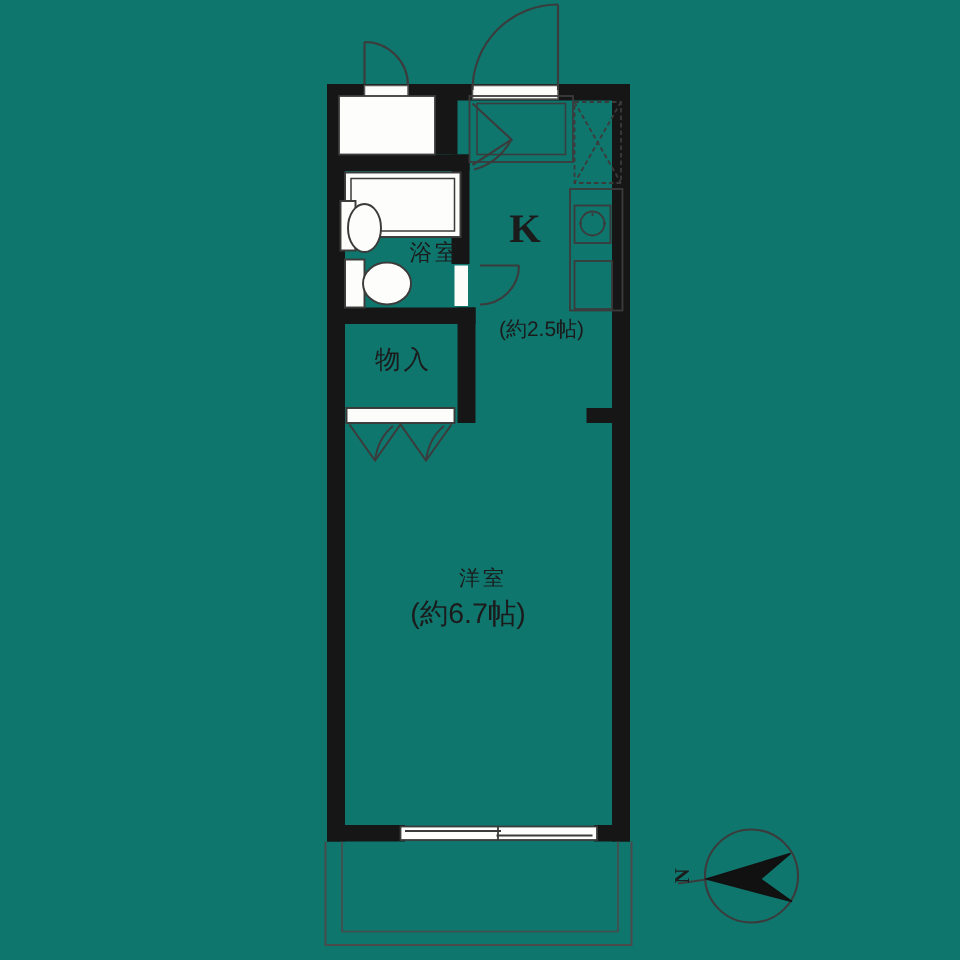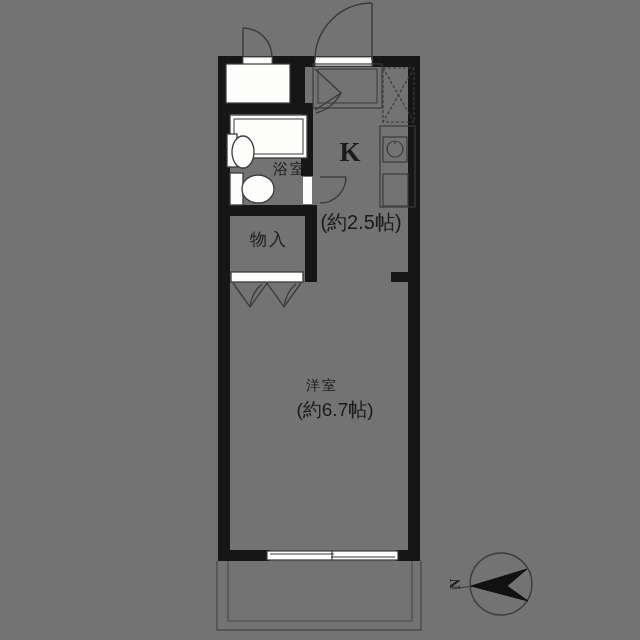--- a/index.html
+++ b/index.html
@@ -1,25 +1,25 @@
 <!DOCTYPE html>
 <html><head>
 <meta charset="utf-8">
 <style>
   html,body{margin:0;padding:0;}
   body{width:640px;height:640px;background:#ffffff;font-family:"Liberation Sans","DejaVu Sans",sans-serif;}
-  .plan{position:relative;width:640px;height:640px;background:#737373;overflow:hidden;}
+  .plan{position:relative;width:640px;height:640px;background:#0f766e;overflow:hidden;}
   svg.linework{position:absolute;left:0;top:0;}
   .lbl{position:absolute;color:#1b1b1b;white-space:nowrap;line-height:1;}
   .lbl-bath{left:290px;top:161px;font-size:15px;letter-spacing:2px;transform:translateX(-50%);}
   .lbl-k{left:350px;top:139px;font-size:27px;font-weight:700;font-family:"Liberation Serif","DejaVu Serif",serif;transform:translateX(-50%);}
-  .lbl-ksize{left:361px;top:212px;font-size:20px;transform:translateX(-50%);}
+  .lbl-ksize{left:361px;top:212px;font-size:14px;transform:translateX(-50%);}
   .lbl-storage{left:269px;top:231px;font-size:17px;letter-spacing:2px;transform:translateX(-50%);}
   .lbl-west{left:322px;top:378px;font-size:14px;letter-spacing:2px;transform:translateX(-50%);}
-  .lbl-westsize{left:335px;top:400px;font-size:19px;transform:translateX(-50%);text-align:center;}
+  .lbl-westsize{left:312px;top:400px;font-size:19px;transform:translateX(-50%);text-align:center;}
   .lbl-north{left:451px;top:577px;font-size:14px;font-weight:600;transform:rotate(-90deg);font-family:"Liberation Serif","DejaVu Serif",serif;}
 </style>
 </head>
 <body>
 
 <div class="plan">
 
   <svg class="linework" width="640" height="640" viewBox="0 0 640 640">
 
     <g fill="#161616" stroke="none">

